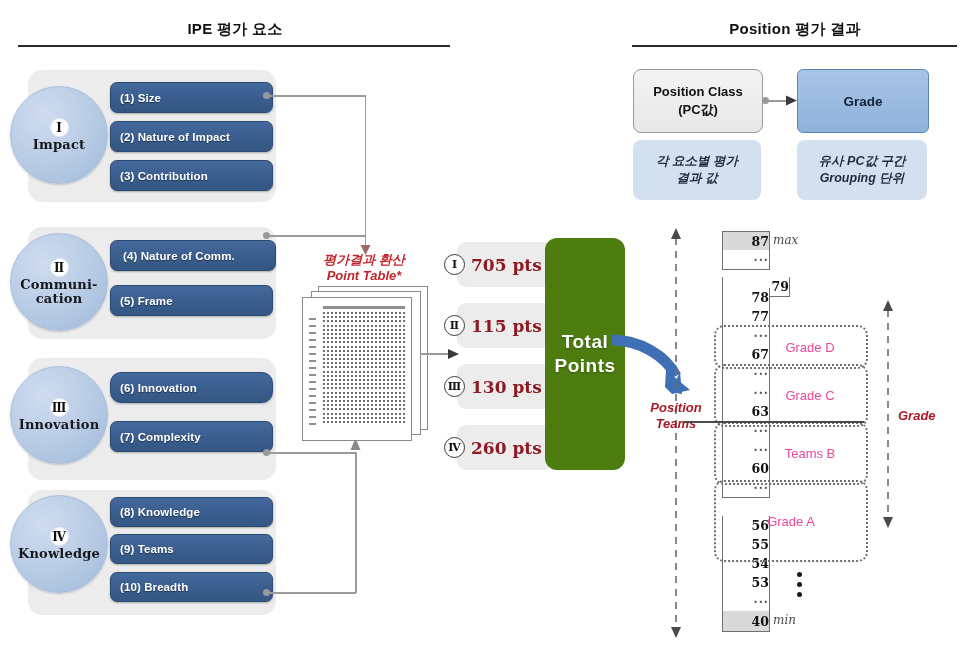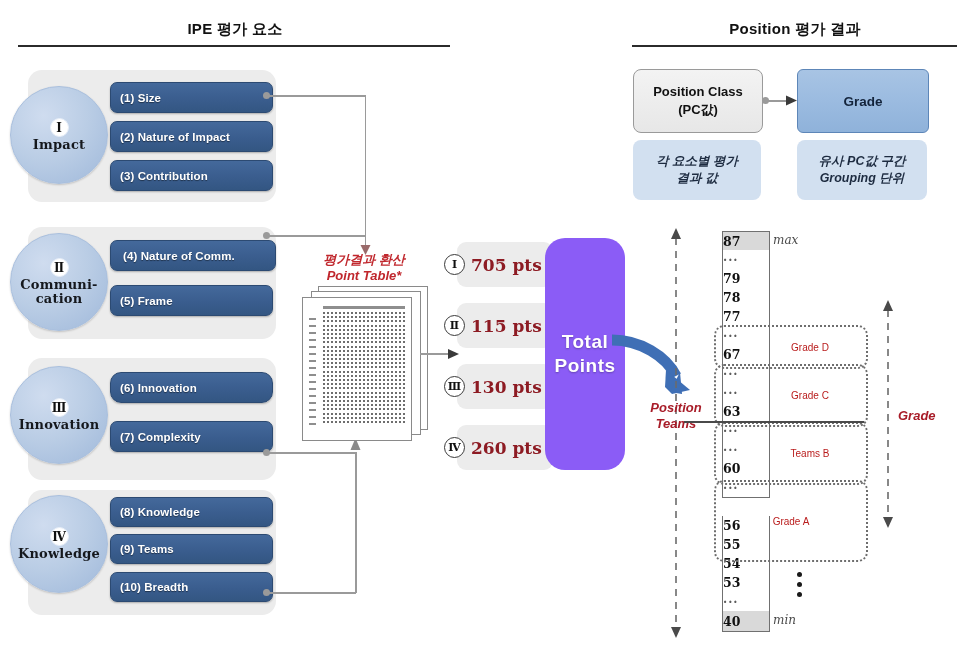--- a/index.html
+++ b/index.html
@@ -77,21 +77,21 @@
     font-size:11px;font-weight:bold;color:#111;
     display:flex;align-items:center;justify-content:center;
   }
   .ptval{
     font-family:"DejaVu Serif","Liberation Serif",serif;
     font-size:17px;font-weight:bold;color:#8d1b23;white-space:nowrap;
   }
 
   
   .total{
-    background:#8b5cf6;border-radius:20px;color:#ffffff;
+    background:#4d7c0f;border-radius:12px;color:#ffffff;
     font-size:19px;font-weight:bold;letter-spacing:.5px;
     display:flex;align-items:center;justify-content:center;text-align:center;
     line-height:1.25;text-shadow:0 1px 2px rgba(0,0,0,.28);
   }
 
   
   .pcbox{
     background:linear-gradient(180deg,#f3f3f3,#e7e7e7);
     border:1.5px solid #9a9a9a;border-radius:8px;
     display:flex;flex-direction:column;align-items:center;justify-content:center;
@@ -109,33 +109,33 @@
     font-size:12.5px;font-style:italic;font-weight:bold;color:#1d2b40;line-height:1.4;
   }
 
   
   .cell{
     position:absolute;left:0;width:46px;
     border:1px solid #707070;border-top:none;
     background:#ffffff;
     font-family:"DejaVu Serif","Liberation Serif",serif;
     font-size:12.5px;font-weight:bold;color:#111;
-    display:flex;align-items:center;justify-content:flex-start;
+    display:flex;align-items:center;justify-content:flex-end;
   }
   .cell.first{border-top:1px solid #707070;}
   .cell.shade{background:#d9d9d9;}
   .cell.ell{font-size:12px;color:#5b5b5b;letter-spacing:1px;font-weight:bold;}
   .mm{
     position:absolute;font-style:italic;font-size:12px;color:#4a4a4a;
     font-family:"DejaVu Serif","Liberation Serif",serif;
   }
   .gbox{
     position:absolute;border:2px dotted #6e6e6e;border-radius:10px;
     display:flex;align-items:center;justify-content:center;
-    font-size:10px;color:#b91c1c;
+    font-size:13px;color:#ec4899;
   }
   .solidline{position:absolute;height:2px;background:#4a4a4a;}
   .vdots{position:absolute;display:flex;flex-direction:column;gap:5px;align-items:center;}
   .vdots i{width:5px;height:5px;border-radius:50%;background:#1a1a1a;display:block;}
 
   .axlabel{
     position:absolute;color:#a81c28;font-style:italic;font-weight:bold;font-size:13px;
     text-align:center;line-height:1.25;white-space:nowrap;
   }
 </style>
@@ -345,21 +345,21 @@
   <div>Teams</div>
 </div>
 
 <div class="abs" style="left:722px;top:231px;width:46px;height:400px;">
   <div class="cell first shade" style="top:0px;height:19px;">
       <span>87</span>
     </div>
   <div class="cell ell" style="top:19px;height:19px;">
       <span>···</span>
     </div>
-  <div class="cell" style="top:38px;height:19px;">
+  <div class="cell" style="top:46px;height:19px;padding-left:20px;">
       <span>79</span>
     </div>
   <div class="cell" style="top:57px;height:19px;">
       <span>78</span>
     </div>
   <div class="cell" style="top:76px;height:19px;">
       <span>77</span>
     </div>
   <div class="cell ell" style="top:95px;height:19px;">
       <span>···</span>

